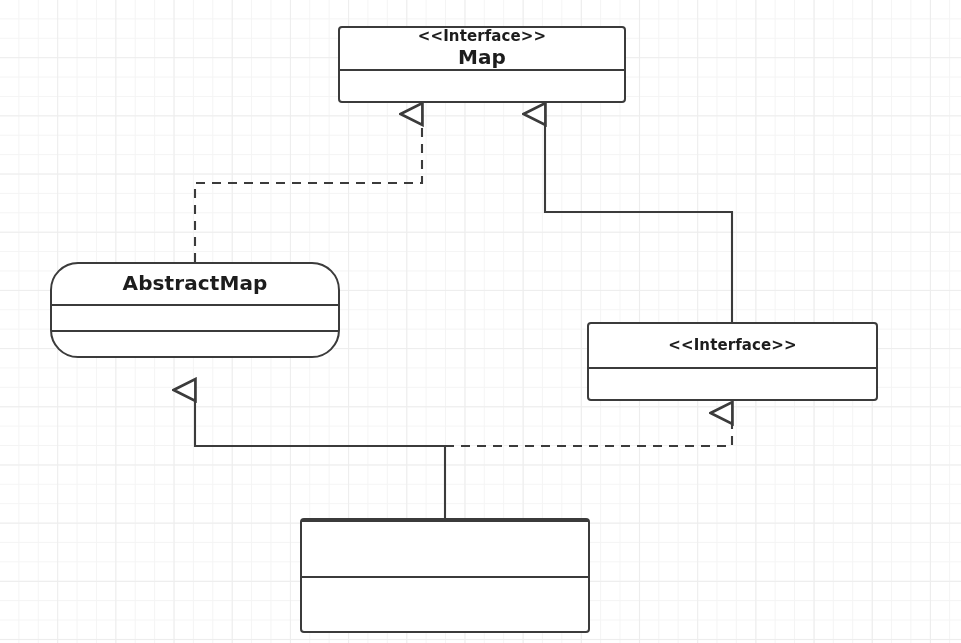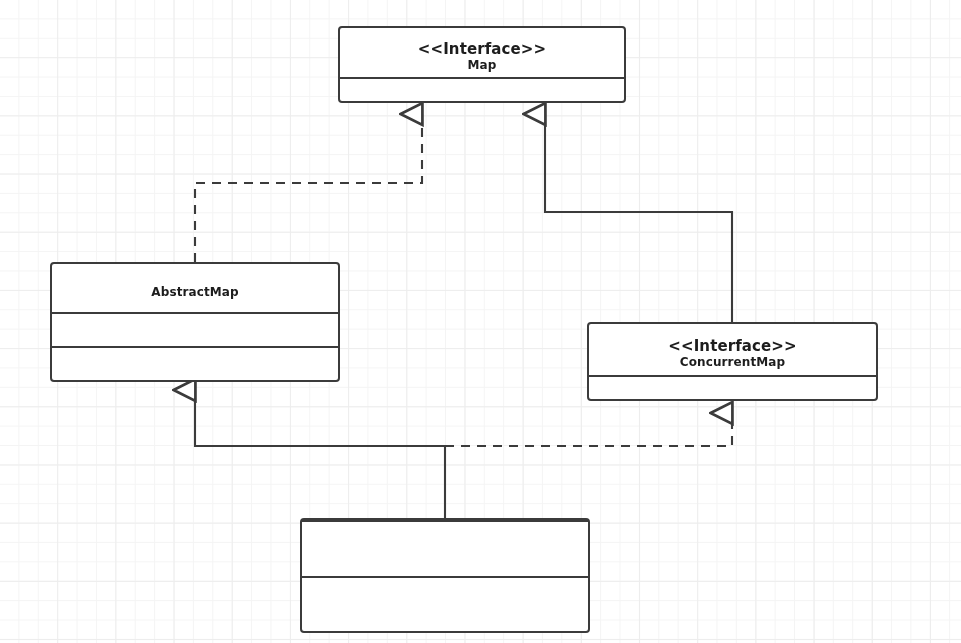--- a/index.html
+++ b/index.html
@@ -55,30 +55,29 @@
     display: flex;
     flex-direction: column;
     align-items: center;
     justify-content: center;
     text-align: center;
     font-weight: bold;
     color: #1d1d1d;
     letter-spacing: 0.1px;
     line-height: 1.18;
     padding: 2px 6px;
-    margin-top: 8px;
   }
   .uml-stereotype {
     font-size: 15px;
     font-weight: bold;
     color: #1d1d1d;
     white-space: nowrap;
   }
   .uml-name {
-    font-size: 12px;
+    font-size: 20px;
     font-weight: bold;
     color: #1d1d1d;
     white-space: nowrap;
   }
   .uml-compartment {
     box-sizing: border-box;
     border-top: 2px solid #3b3b3b;
     flex: 1 1 auto;
     min-height: 0;
   }
@@ -113,32 +112,31 @@
   </svg>
 
   <div class="uml-class" style="left:338px; top:26px; width:288px; height:77px;">
     <div class="uml-header" style="height:41px;">
       <div class="uml-stereotype">&lt;&lt;Interface&gt;&gt;</div>
       <div class="uml-name">Map</div>
     </div>
     <div class="uml-compartment"></div>
   </div>
 
-  <div class="uml-class" style="left:50px; top:262px; width:290px; height:120px;">
+  <div class="uml-class" style="left:50px; top:262px; width:290px; height:96px;border-radius:28px;">
     <div class="uml-header" style="height:40px;">
       <div class="uml-name">AbstractMap</div>
     </div>
     <div class="uml-compartment"></div>
     <div class="uml-compartment"></div>
   </div>
 
   <div class="uml-class" style="left:587px; top:322px; width:291px; height:79px;">
     <div class="uml-header" style="height:43px;">
       <div class="uml-stereotype">&lt;&lt;Interface&gt;&gt;</div>
-      <div class="uml-name">ConcurrentMap</div>
     </div>
     <div class="uml-compartment"></div>
   </div>
 
   <div class="uml-class" style="left:300px; top:518px; width:290px; height:115px;">
     <div class="uml-compartment"></div>
     <div class="uml-compartment"></div>
   </div>
 
 </div>

